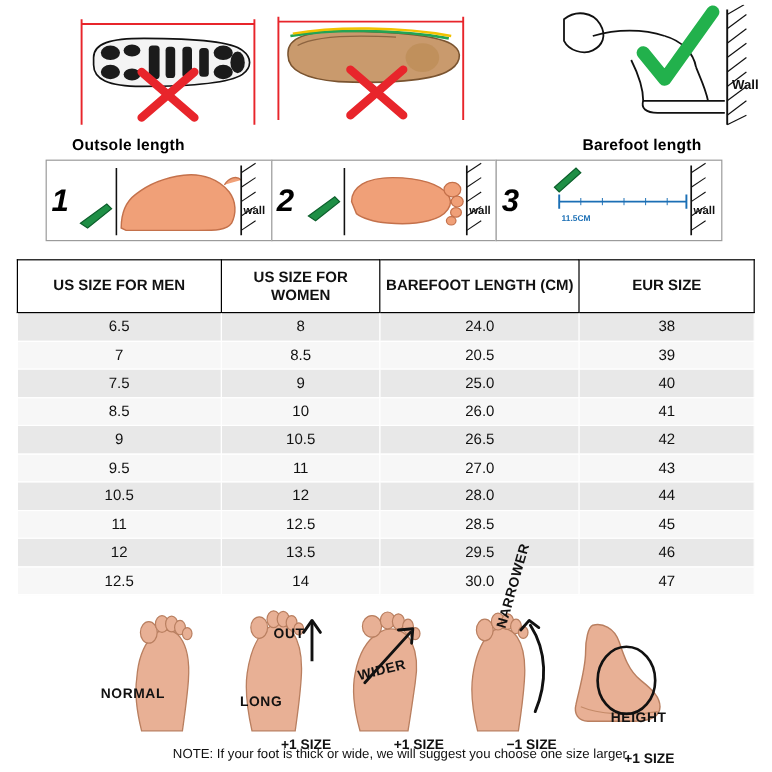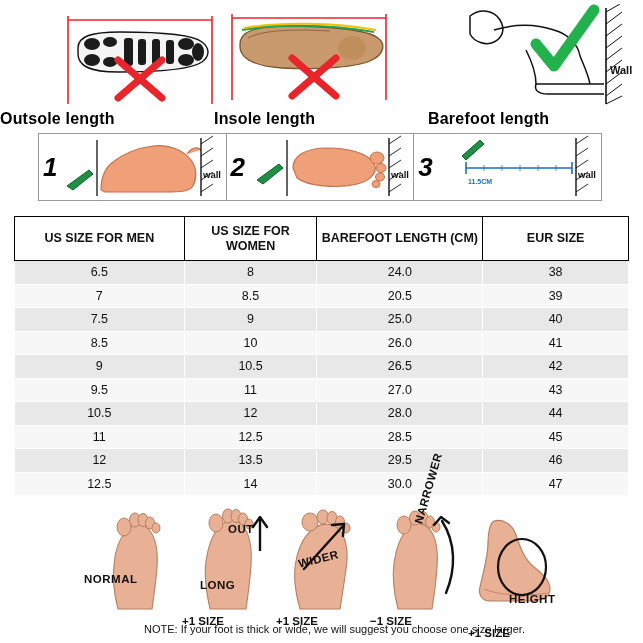--- a/index.html
+++ b/index.html
@@ -21,21 +21,22 @@
     position: absolute; left: 0; top: 4px;
     width: 643px; height: 126px;
     display: flex;
   }
   .top-cell {
     position: relative;
     width: 214px; height: 126px;
   }
   .top-caption {
     position: absolute; bottom: 2px; left: 0; right: 0;
-    font-size: 16px; font-weight: bold; color: #000;
+    text-align: center;
+    font-size: 13px; font-weight: bold; color: #000;
     letter-spacing: .2px;
   }
   .svgbox { position: absolute; left: 0; top: 0; width: 100%; height: 104px; }
 
   
   .steps-row {
     position: absolute; left: 38px; top: 133px;
     width: 566px; height: 68px;
     display: flex;
   }
@@ -95,21 +96,21 @@
   .foot-svg { position: absolute; left: 0; top: 0; width: 94px; height: 110px; }
 
   .foot-label {
     position: absolute;
     font-size: 11.5px; font-weight: bold; color: #111;
     white-space: nowrap;
     letter-spacing: .5px;
   }
   .foot-sizetext {
     position: absolute; bottom: -16px; left: 0; width: 94px;
-    text-align: left;
+    text-align: right;
     font-size: 11.5px; font-weight: bold; color: #111;
     white-space: nowrap;
   }
   .note {
     position: absolute; left: 13px; top: 623px;
     width: 643px; text-align: center;
     font-size: 11px; color: #111; font-weight: normal;
   }
   .rot-wider {
     transform: rotate(-14deg);
@@ -168,21 +169,20 @@
           <path d="M14,14 C28,6 60,5 96,7" stroke="#8d6440" stroke-width="1" fill="none"></path>
           <ellipse cx="118" cy="24" rx="14" ry="12" fill="#b8884f" opacity=".55"></ellipse>
           <path d="M8,6 C40,0 96,0 140,8" stroke="#23a455" stroke-width="2.2" fill="none"></path>
           <path d="M10,4 C44,-2 100,-2 142,6" stroke="#f2c200" stroke-width="2" fill="none"></path>
         </g>
         <g stroke="#e8252b" stroke-width="7" stroke-linecap="round">
           <line x1="78" y1="54" x2="122" y2="92"></line>
           <line x1="122" y1="54" x2="78" y2="92"></line>
         </g>
       </svg>
-      <div class="top-caption">Insole length</div>
     </div>
 
     <div class="top-cell">
       <svg class="svgbox" viewBox="0 0 214 104">
 
         <line x1="178" y1="4" x2="178" y2="100" stroke="#111" stroke-width="1.6"></line>
         <g stroke="#111" stroke-width="1">
           <line x1="178" y1="8" x2="192" y2="0"></line>
           <line x1="178" y1="20" x2="194" y2="8"></line>
           <line x1="178" y1="32" x2="194" y2="20"></line>

